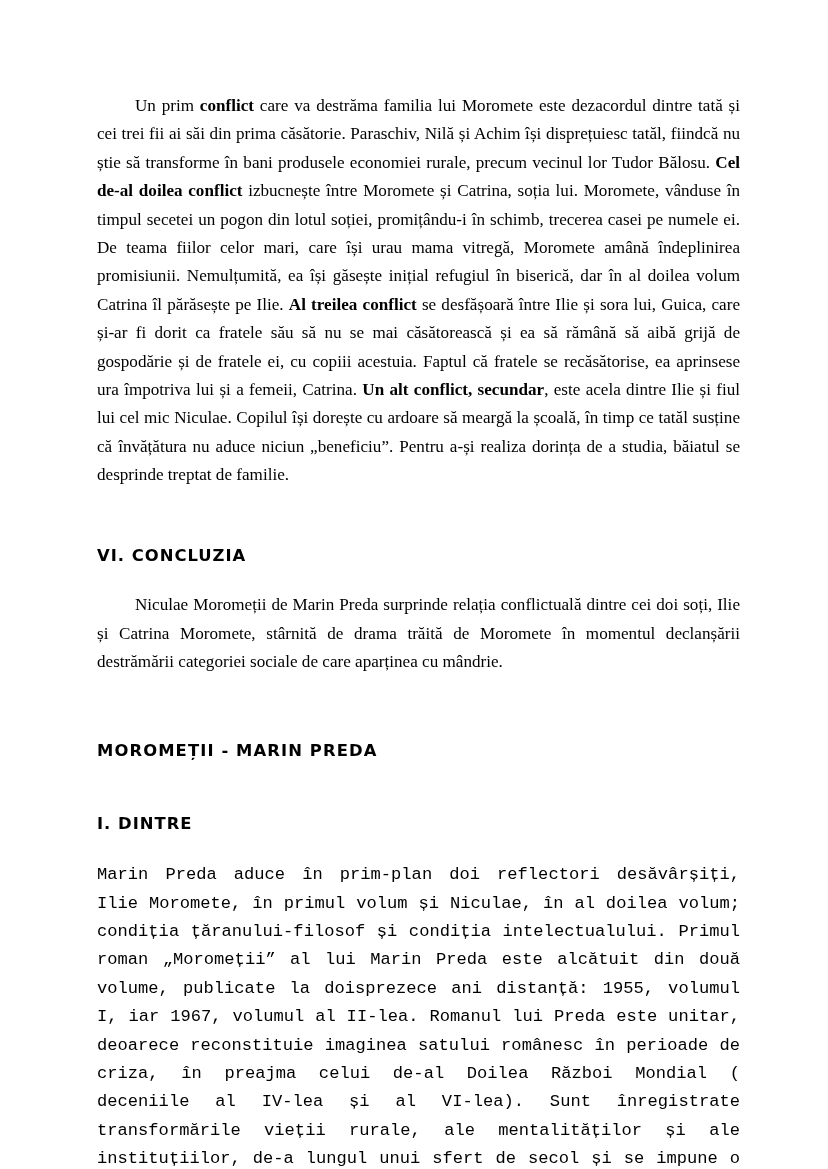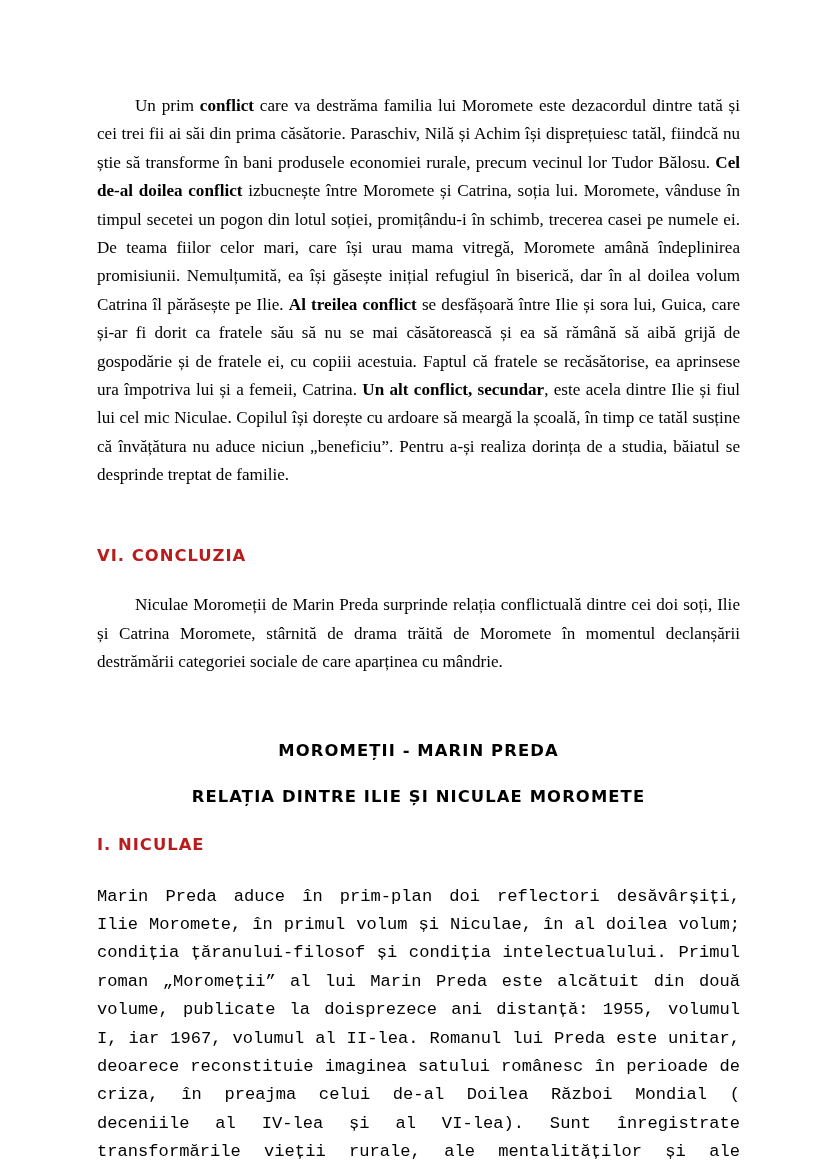--- a/index.html
+++ b/index.html
@@ -53,26 +53,26 @@
     text-underline-offset: 1px;
   }
 
   
   .heading-comic {
     margin: 0;
     font-family: "DejaVu Sans", "Liberation Sans", sans-serif;
     font-weight: bold;
     font-size: 16.4px;
     letter-spacing: 1.0px;
-    color: #b91c1c;
+    color: #000000;
     line-height: 1.25;
   }
   .title-center {
     margin: 0;
-    text-align: center;
+    text-align: left;
     font-family: "DejaVu Sans", "Liberation Sans", sans-serif;
     font-weight: bold;
     font-size: 16.4px;
     letter-spacing: 1.1px;
     line-height: 1.3;
   }
 
   
   .sp-conflict-to-concluzia { height: 56px; }
   .sp-concluzia-to-para    { height: 25px; }
@@ -98,25 +98,24 @@
     <div class="sp-concluzia-to-para"></div>
 
     <p class="body indent"><span>Niculae </span><span class="u">Moromeții</span><span> de Marin Preda surprinde relația conflictuală dintre cei doi soți, Ilie și Catrina Moromete, stârnită de drama trăită de Moromete în momentul declanșării destrămării categoriei sociale de care aparținea cu mândrie.</span></p>
 
     <div class="sp-para-to-title1"></div>
 
     <h1 class="title-center">MOROMEȚII - MARIN PREDA</h1>
 
     <div class="sp-title1-to-title2"></div>
 
-    <h2 class="title-center">RELAȚIA DINTRE ILIE ȘI NICULAE MOROMETE</h2>
 
     <div class="sp-title2-to-context"></div>
 
-    <h2 class="heading-comic">I. NICULAE</h2>
+    <h2 class="heading-comic">I. DINTRE</h2>
 
     <div class="sp-context-to-para"></div>
 
     <p class="body noindent">Marin Preda aduce în prim-plan doi reflectori desăvârșiți, Ilie Moromete, în primul volum și Niculae, în al doilea volum; condiția țăranului-filosof și condiția intelectualului. Primul roman „Moromeții” al lui Marin Preda este alcătuit din două volume, publicate la doisprezece ani distanță: 1955, volumul I, iar 1967, volumul al II-lea. Romanul lui Preda este unitar, deoarece reconstituie imaginea satului românesc în perioade de criza, în preajma celui de-al Doilea Război Mondial ( deceniile al IV-lea și al VI-lea). Sunt înregistrate transformările vieții rurale, ale mentalităților și ale instituțiilor, de-a lungul unui sfert de secol și se impune o tipologie nouă în proza românească.</p>
 
     <div class="sp-para-to-tema"></div>
 
 
     <div class="sp-tema-to-para"></div>
 

